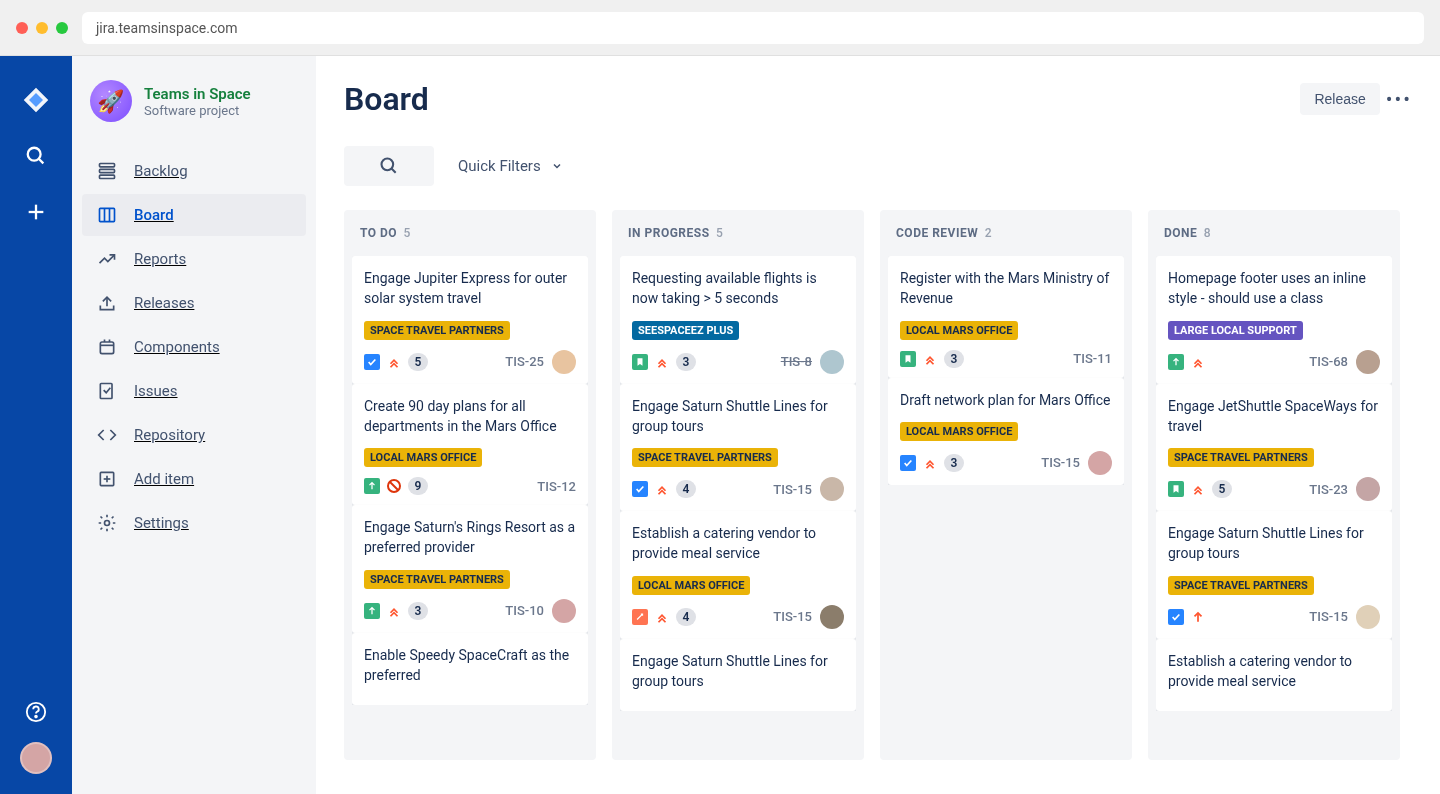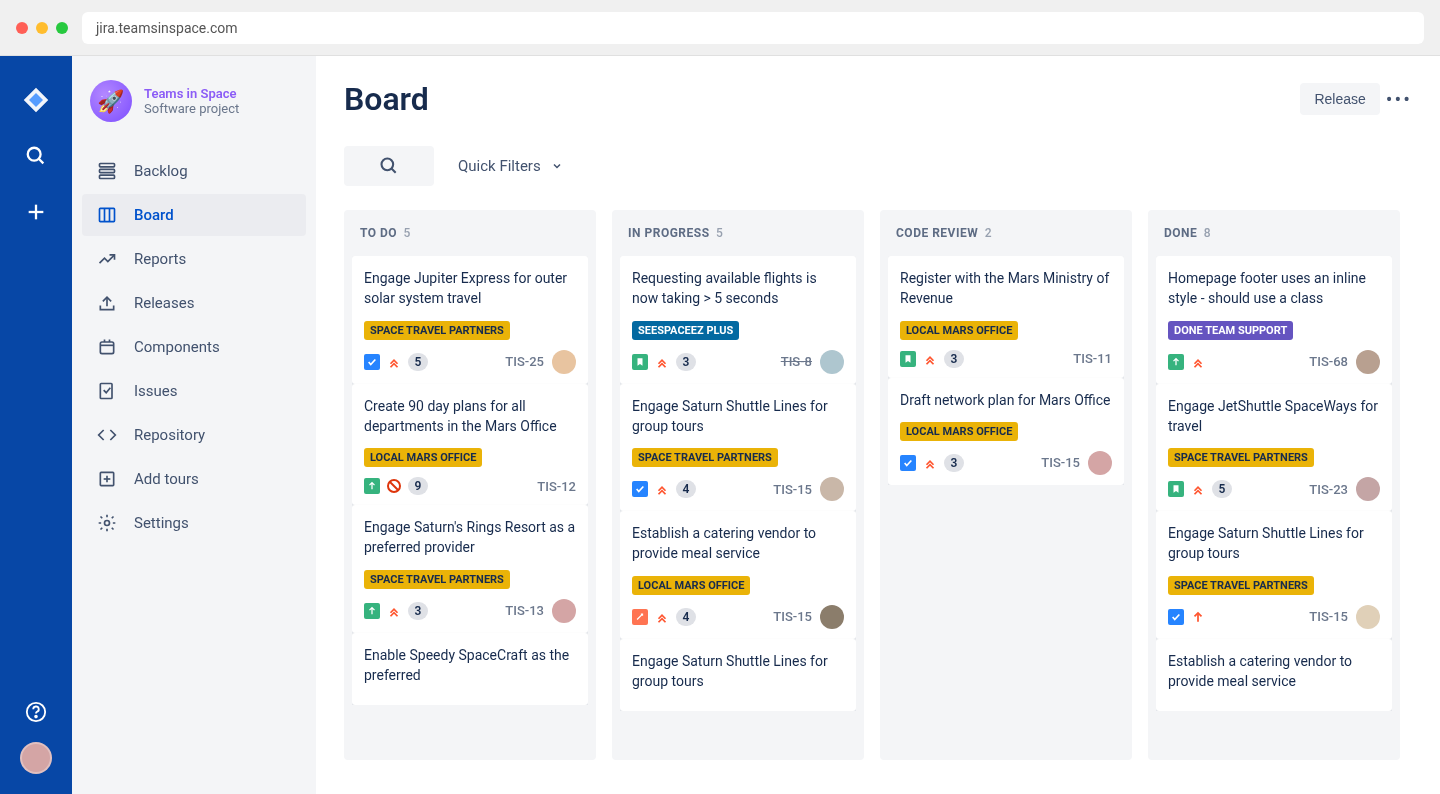--- a/index.html
+++ b/index.html
@@ -72,23 +72,23 @@
   align-items: center;
   gap: 12px;
   padding: 0 8px 28px 8px;
 }
 .project-icon {
   width: 42px; height: 42px; border-radius: 50%;
   background: radial-gradient(circle at 35% 35%, #b388ff, #7c4dff);
   display: flex; align-items: center; justify-content: center;
   font-size: 22px;
 }
-.project-title { font-size: 13px; font-weight: 600; color: #8b5cf6; }
+.project-title { font-size: 15px; font-weight: 600; color: #15803d; }
 .project-subtitle { font-size: 13px; color: #6b778c; }
-.sidebar-items { display: flex; flex-direction: column; gap: 2px; }
+.sidebar-items { display: flex; flex-direction: column; gap: 2px; text-decoration: underline; }
 .sidebar-item {
   display: flex; align-items: center; gap: 16px;
   padding: 10px 14px;
   border-radius: 4px;
   font-size: 15px;
   color: #42526e;
   cursor: pointer;
 }
 .sidebar-item.active { background: #ebecf0; color: #0052cc; font-weight: 500; }
 .sidebar-item .nav-icon { width: 22px; height: 22px; display:flex;align-items:center;justify-content:center; }
@@ -320,21 +320,21 @@
         <span>Repository</span>
       </div>
       <div class="sidebar-item">
         <span class="nav-icon">
             <svg width="20" height="20" viewBox="0 0 24 24" fill="none" stroke="currentColor" stroke-width="2">
               <rect x="4" y="4" width="16" height="16" rx="1"></rect>
               <line x1="12" y1="8" x2="12" y2="16"></line>
               <line x1="8" y1="12" x2="16" y2="12"></line>
             </svg>
           </span>
-        <span>Add tours</span>
+        <span>Add item</span>
       </div>
       <div class="sidebar-item">
         <span class="nav-icon">
             <svg width="20" height="20" viewBox="0 0 24 24" fill="none" stroke="currentColor" stroke-width="2">
               <circle cx="12" cy="12" r="3"></circle>
               <path d="M12 2v3M12 19v3M4.2 4.2l2.1 2.1M17.7 17.7l2.1 2.1M2 12h3M19 12h3M4.2 19.8l2.1-2.1M17.7 6.3l2.1-2.1"></path>
             </svg>
           </span>
         <span>Settings</span>
       </div>
@@ -434,21 +434,21 @@
                   </span>
                 <span class="priority-icon">
                     <svg width="14" height="14" viewBox="0 0 24 24" fill="none" stroke="#ff5630" stroke-width="3">
                       <polyline points="6 15 12 9 18 15"></polyline>
                       <polyline points="6 21 12 15 18 21"></polyline>
                     </svg>
                   </span>
                 <span class="badge">3</span>
               </div>
               <div class="card-right">
-                <span class="issue-key">TIS-13</span>
+                <span class="issue-key">TIS-10</span>
                 <div class="avatar" style="background:#d4a5a5"></div>
               </div>
             </div>
           </div>
 
           <div class="card">
             <div class="card-title">Enable Speedy SpaceCraft as the preferred</div>
           </div>
         </div>
       </div>
@@ -598,21 +598,21 @@
       </div>
 
       <div class="column">
         <div class="col-header">
           <span>DONE</span>
           <span class="count">8</span>
         </div>
         <div class="cards">
           <div class="card">
             <div class="card-title">Homepage footer uses an inline style - should use a class</div>
-            <span class="label-tag lbl-purple">DONE TEAM SUPPORT</span>
+            <span class="label-tag lbl-purple">LARGE LOCAL SUPPORT</span>
             <div class="card-footer">
               <div class="card-meta">
                 <span class="type-icon type-story">
                     <svg width="10" height="10" viewBox="0 0 24 24" stroke="#fff" stroke-width="3" fill="none">
                       <path d="M12 4 L12 20 M6 10 L12 4 L18 10"></path>
                     </svg>
                   </span>
                 <span class="priority-icon">
                     <svg width="14" height="14" viewBox="0 0 24 24" fill="none" stroke="#ff5630" stroke-width="3">
                       <polyline points="6 15 12 9 18 15"></polyline>

